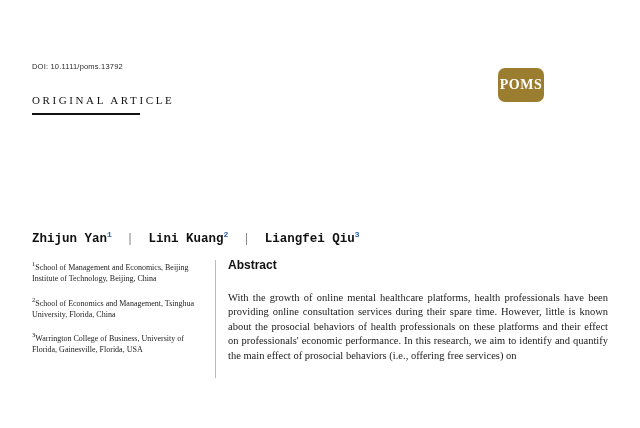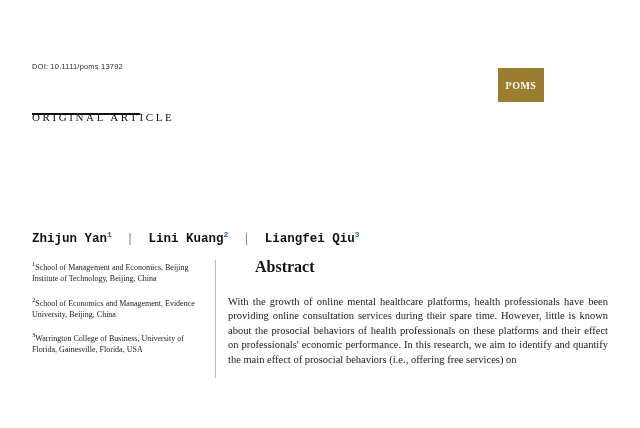--- a/index.html
+++ b/index.html
@@ -41,28 +41,29 @@
     right: 32px;
     width: 46px;
     height: 34px;
     background: #9b7d2f;
     color: #ffffff;
     display: flex;
     align-items: center;
     justify-content: center;
     font-family: "Liberation Serif", serif;
     font-weight: bold;
-    font-size: 10px;
+    font-size: 14px;
     letter-spacing: 0.5px;
+    border-radius: 7px;
   }
 
   
   .article-type {
     position: absolute;
-    top: 111px;
+    top: 94px;
     left: 32px;
     font-family: "Liberation Serif", serif;
     font-size: 11px;
     letter-spacing: 2.6px;
     color: #111111;
     padding-bottom: 6px;
   }
   .type-rule {
     position: absolute;
     top: 113px;
@@ -145,26 +146,25 @@
     line-height: 11.5px;
     color: #222222;
     margin-bottom: 9px;
   }
   .affil sup {
     font-size: 6.5px;
     vertical-align: super;
   }
 
   .abs-head {
-    font-family: Liberation Serif, serif;
-    font-weight: bold;
-    font-size: 16px;
+    font-family: Liberation Sans, sans-serif;
+    font-weight: bold;
+    font-size: 12px;
     color: #111111;
     margin-bottom: 3px;
-    margin-left: 27px;
   }
   .abs-body {
     font-family: "Liberation Serif", serif;
     font-size: 10.5px;
     line-height: 14.4px;
     text-align: justify;
     color: #1a1a1a;
     margin-top: 19px;
   }
 
@@ -199,21 +199,21 @@
     <span class="sep">|</span>
     <span><span>Lini Kuang</span><sup>2</sup></span>
     <span class="sep">|</span>
     <span><span>Liangfei Qiu</span><sup>3</sup></span>
   </div>
 
   <div class="cols">
 
     <div class="col-left">
       <div class="affil"><sup>1</sup><span>School of Management and Economics, Beijing Institute of Technology, Beijing, China</span></div>
-      <div class="affil"><sup>2</sup><span>School of Economics and Management, Evidence University, Beijing, China</span></div>
+      <div class="affil"><sup>2</sup><span>School of Economics and Management, Tsinghua University, Florida, China</span></div>
       <div class="affil"><sup>3</sup><span>Warrington College of Business, University of Florida, Gainesville, Florida, USA</span></div>
     </div>
 
     <div class="col-divider"></div>
 
     <div class="col-right">
       <div class="abs-head">Abstract</div>
       <div class="abs-body">With the growth of online mental healthcare platforms, health professionals have been providing online consultation services during their spare time. However, little is known about the prosocial behaviors of health professionals on these platforms and their effect on professionals' economic performance. In this research, we aim to identify and quantify the main effect of prosocial behaviors (i.e., offering free services) on</div>
     </div>
 

